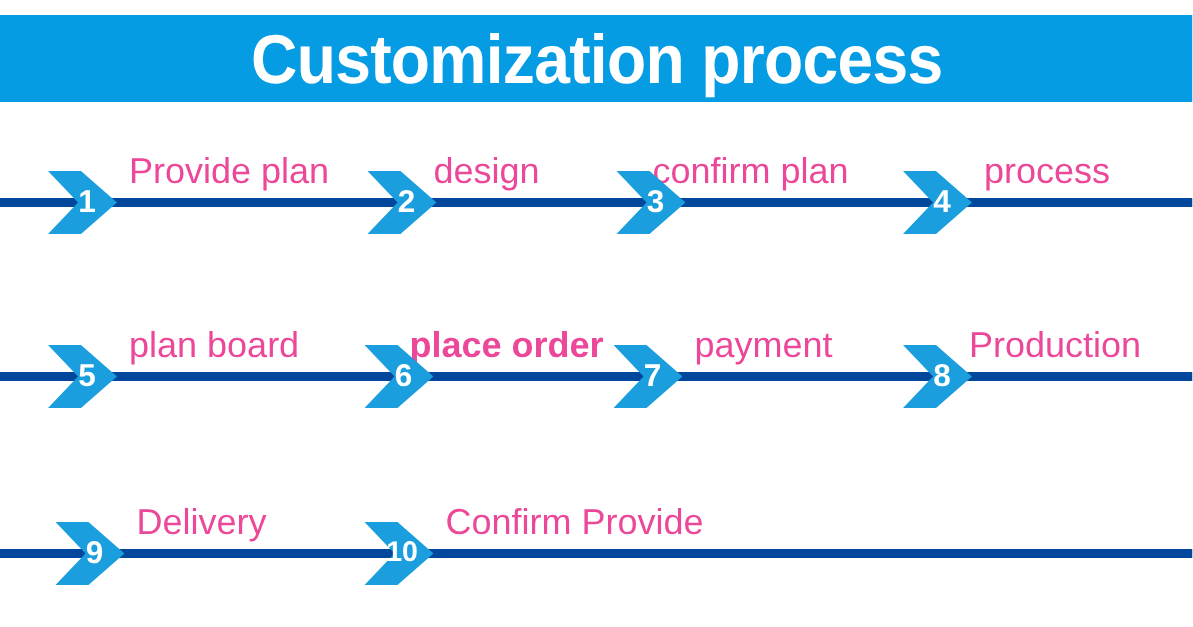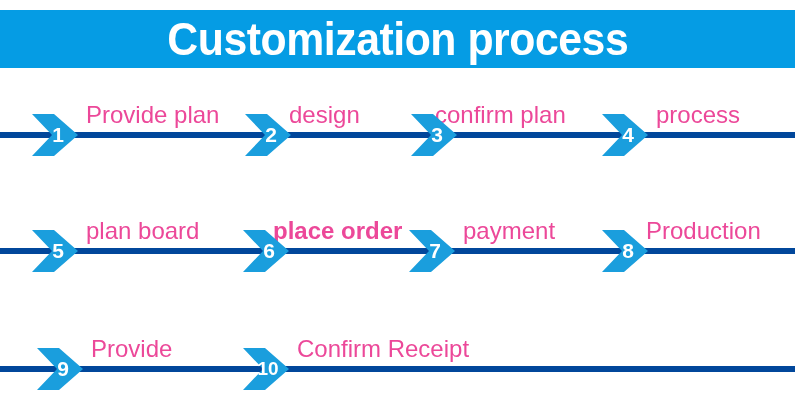--- a/index.html
+++ b/index.html
@@ -225,27 +225,27 @@
   <div class="process-row" style="top:334px;">
     <div class="row-line"></div>
 
     <div class="step" style="left:37px;">
       <div class="step-arrow">
         <svg viewBox="0 0 46 42" xmlns="http://www.w3.org/2000/svg">
           <polygon points="0,0 22,0 46,21 22,42 0,42 20,21" fill="#1a9edd"></polygon>
         </svg>
       </div>
       <div class="step-number">9</div>
-      <div class="step-label pad-lg">Provide</div>
+      <div class="step-label pad-lg">Delivery</div>
     </div>
 
     <div class="step" style="left:243px;">
       <div class="step-arrow">
         <svg viewBox="0 0 46 42" xmlns="http://www.w3.org/2000/svg">
           <polygon points="0,0 22,0 46,21 22,42 0,42 20,21" fill="#1a9edd"></polygon>
         </svg>
       </div>
       <div class="step-number wide">10</div>
-      <div class="step-label pad-lg">Confirm Receipt</div>
+      <div class="step-label pad-lg">Confirm Provide</div>
     </div>
   </div>
 
 </div>
 
 </body></html>

